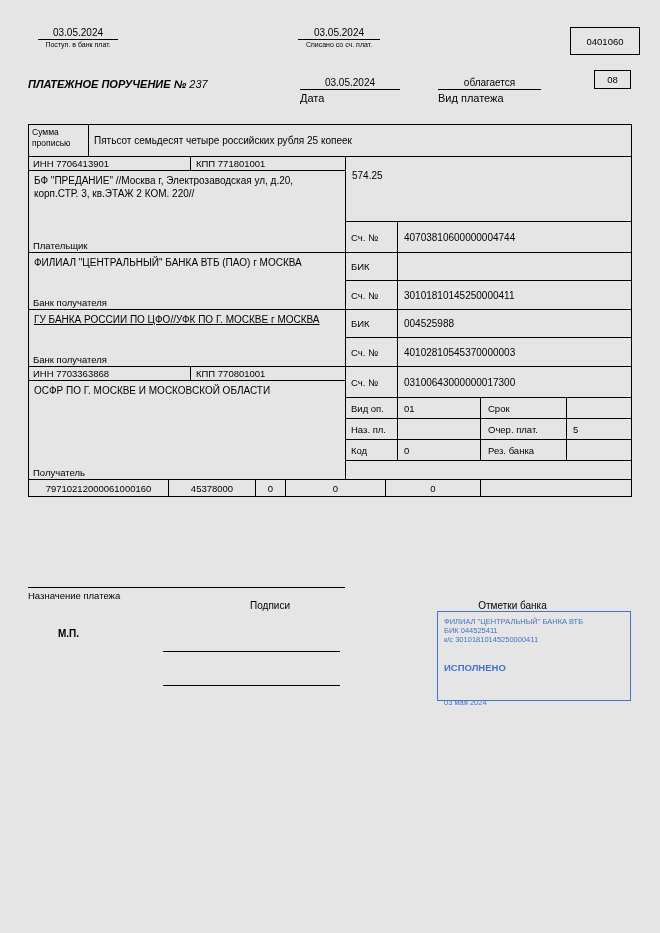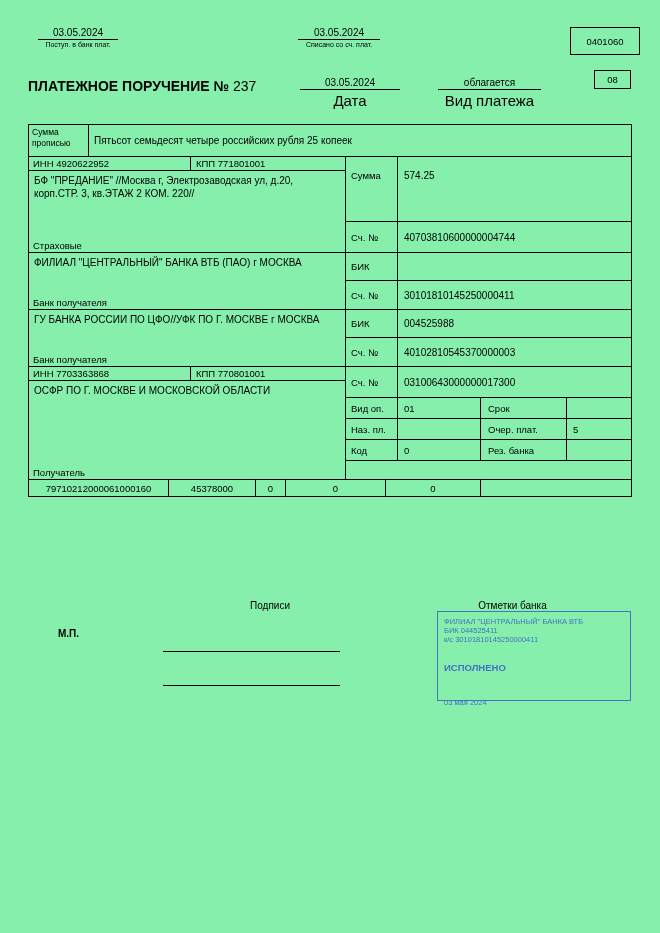--- a/index.html
+++ b/index.html
@@ -1,27 +1,27 @@
 <!DOCTYPE html>
 <html><head>
 <meta charset="utf-8">
 <style>
   * { margin:0; padding:0; box-sizing:border-box; }
   html,body { background:#ffffff; }
   .page {
-    position:relative; width:660px; height:933px; background:#86efac;
+    position:relative; width:660px; height:933px; background:#e5e5e5;
     font-family:"Liberation Sans", sans-serif; color:#000; overflow:hidden;
   }
   .abs { position:absolute; }
   .uval { border-bottom:1px solid #000; text-align:center; font-size:10px; padding:0 2px 1px; }
   .tiny { font-size:7px; text-align:center; padding-top:1px; white-space:nowrap; }
   .bbox { border:1px solid #000; display:flex; align-items:center; justify-content:center; font-size:9.5px; }
-  .title { font-size:14px; white-space:nowrap; }
+  .title { font-size:11px; white-space:nowrap;font-style:italic; }
   .title .b { font-weight:bold; }
-  .sublabel { font-size:15px; text-align:center; padding-top:2px; }
+  .sublabel { font-size:11px; text-align:left; padding-top:2px; }
 
   
   .table { position:absolute; left:28px; top:124px; width:604px; height:373px;
            border:1px solid #000; display:flex; flex-direction:column; font-size:10px; }
   .rowA { display:flex; height:32px; border-bottom:1px solid #000; }
   .sumw-label { width:60px; border-right:1px solid #000; font-size:8.5px; line-height:1.25; padding:2px 3px; }
   .sumw-text { flex:1; display:flex; align-items:center; padding:0 5px; }
   .rowB { display:flex; flex:1; }
   .colL { width:317px; border-right:1px solid #000; display:flex; flex-direction:column; }
   .colR { flex:1; display:flex; flex-direction:column; }
@@ -91,43 +91,42 @@
 
     <div class="rowA">
       <div class="sumw-label">Сумма прописью</div>
       <div class="sumw-text">Пятьсот семьдесят четыре российских рубля 25 копеек</div>
     </div>
 
     <div class="rowB">
 
       <div class="colL">
         <div class="inn-row">
-          <div class="inn-cell">ИНН 4920622952</div>
+          <div class="inn-cell">ИНН 7706413901</div>
           <div class="kpp-cell">КПП 771801001</div>
         </div>
         <div class="name-cell" style="height:68px;">БФ "ПРЕДАНИЕ" //Москва г, Электрозаводская ул, д.20, корп.СТР. 3, кв.ЭТАЖ 2 КОМ. 220//</div>
-        <div class="sec-label bd">Страховые</div>
+        <div class="sec-label bd">Плательщик</div>
 
         <div class="name-cell" style="height:43px;">ФИЛИАЛ "ЦЕНТРАЛЬНЫЙ" БАНКА ВТБ (ПАО) г МОСКВА</div>
         <div class="sec-label bd">Банк получателя</div>
 
-        <div class="name-cell" style="height:43px;">ГУ БАНКА РОССИИ ПО ЦФО//УФК ПО Г. МОСКВЕ г МОСКВА</div>
+        <div class="name-cell" style="height:43px;text-decoration:underline;">ГУ БАНКА РОССИИ ПО ЦФО//УФК ПО Г. МОСКВЕ г МОСКВА</div>
         <div class="sec-label bd">Банк получателя</div>
 
         <div class="inn-row">
           <div class="inn-cell">ИНН 7703363868</div>
           <div class="kpp-cell">КПП 770801001</div>
         </div>
         <div class="name-cell grow">ОСФР ПО Г. МОСКВЕ И МОСКОВСКОЙ ОБЛАСТИ</div>
         <div class="sec-label">Получатель</div>
       </div>
 
       <div class="colR">
         <div class="r-row r-top" style="height:65px;">
-          <div class="r-label">Сумма</div>
           <div class="r-value">574.25</div>
         </div>
         <div class="r-row" style="height:31px;">
           <div class="r-label">Сч. №</div>
           <div class="r-value">40703810600000004744</div>
         </div>
         <div class="r-row" style="height:28px;">
           <div class="r-label">БИК</div>
         </div>
         <div class="r-row" style="height:29px;">
@@ -173,20 +172,23 @@
       <div class="k-cell" style="width:140px;">79710212000061000160</div>
       <div class="k-cell" style="width:87px;">45378000</div>
       <div class="k-cell" style="width:30px;">0</div>
       <div class="k-cell" style="width:100px;">0</div>
       <div class="k-cell" style="width:95px;">0</div>
       <div class="k-cell last"></div>
     </div>
   </div>
 
 
+  <div class="abs purpose-line" style="left:28px; top:587px; width:317px;">
+    <div class="purpose-label">Назначение платежа</div>
+  </div>
 
   <div class="abs footer-head" style="left:195px; top:600px; width:150px;">Подписи</div>
   <div class="abs footer-head" style="left:420px; top:600px; width:185px;">Отметки банка</div>
 
   <div class="abs mp" style="left:58px; top:628px;">М.П.</div>
 
   <div class="abs sig-line" style="left:163px; top:651px; width:177px;"></div>
   <div class="abs sig-line" style="left:163px; top:685px; width:177px;"></div>
 
   <div class="abs stamp" style="left: 437px; top: 611px; width: 194px; height: 90px; border-color: rgb(68, 114, 196); color: rgb(68, 114, 196);">

